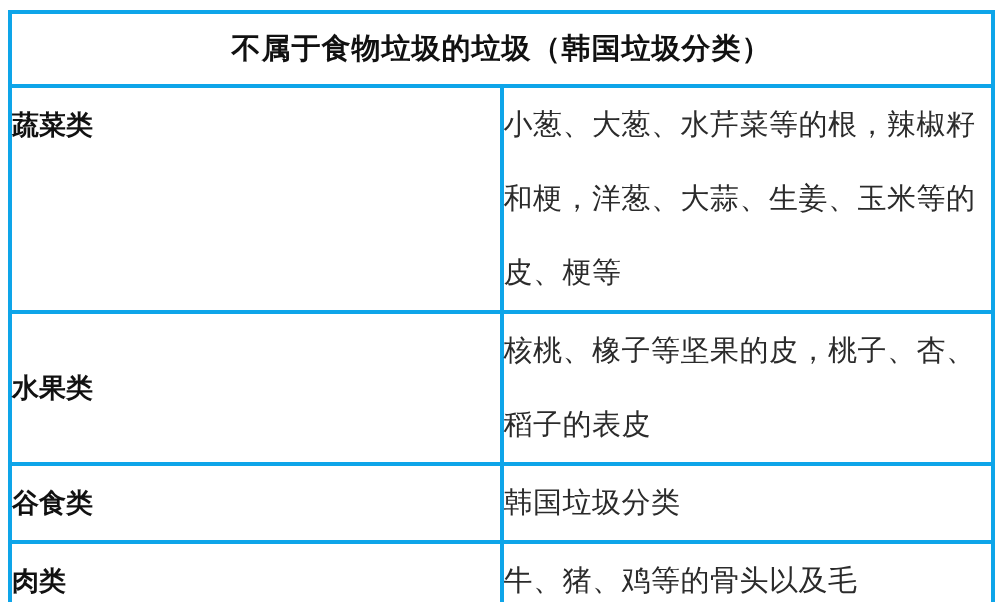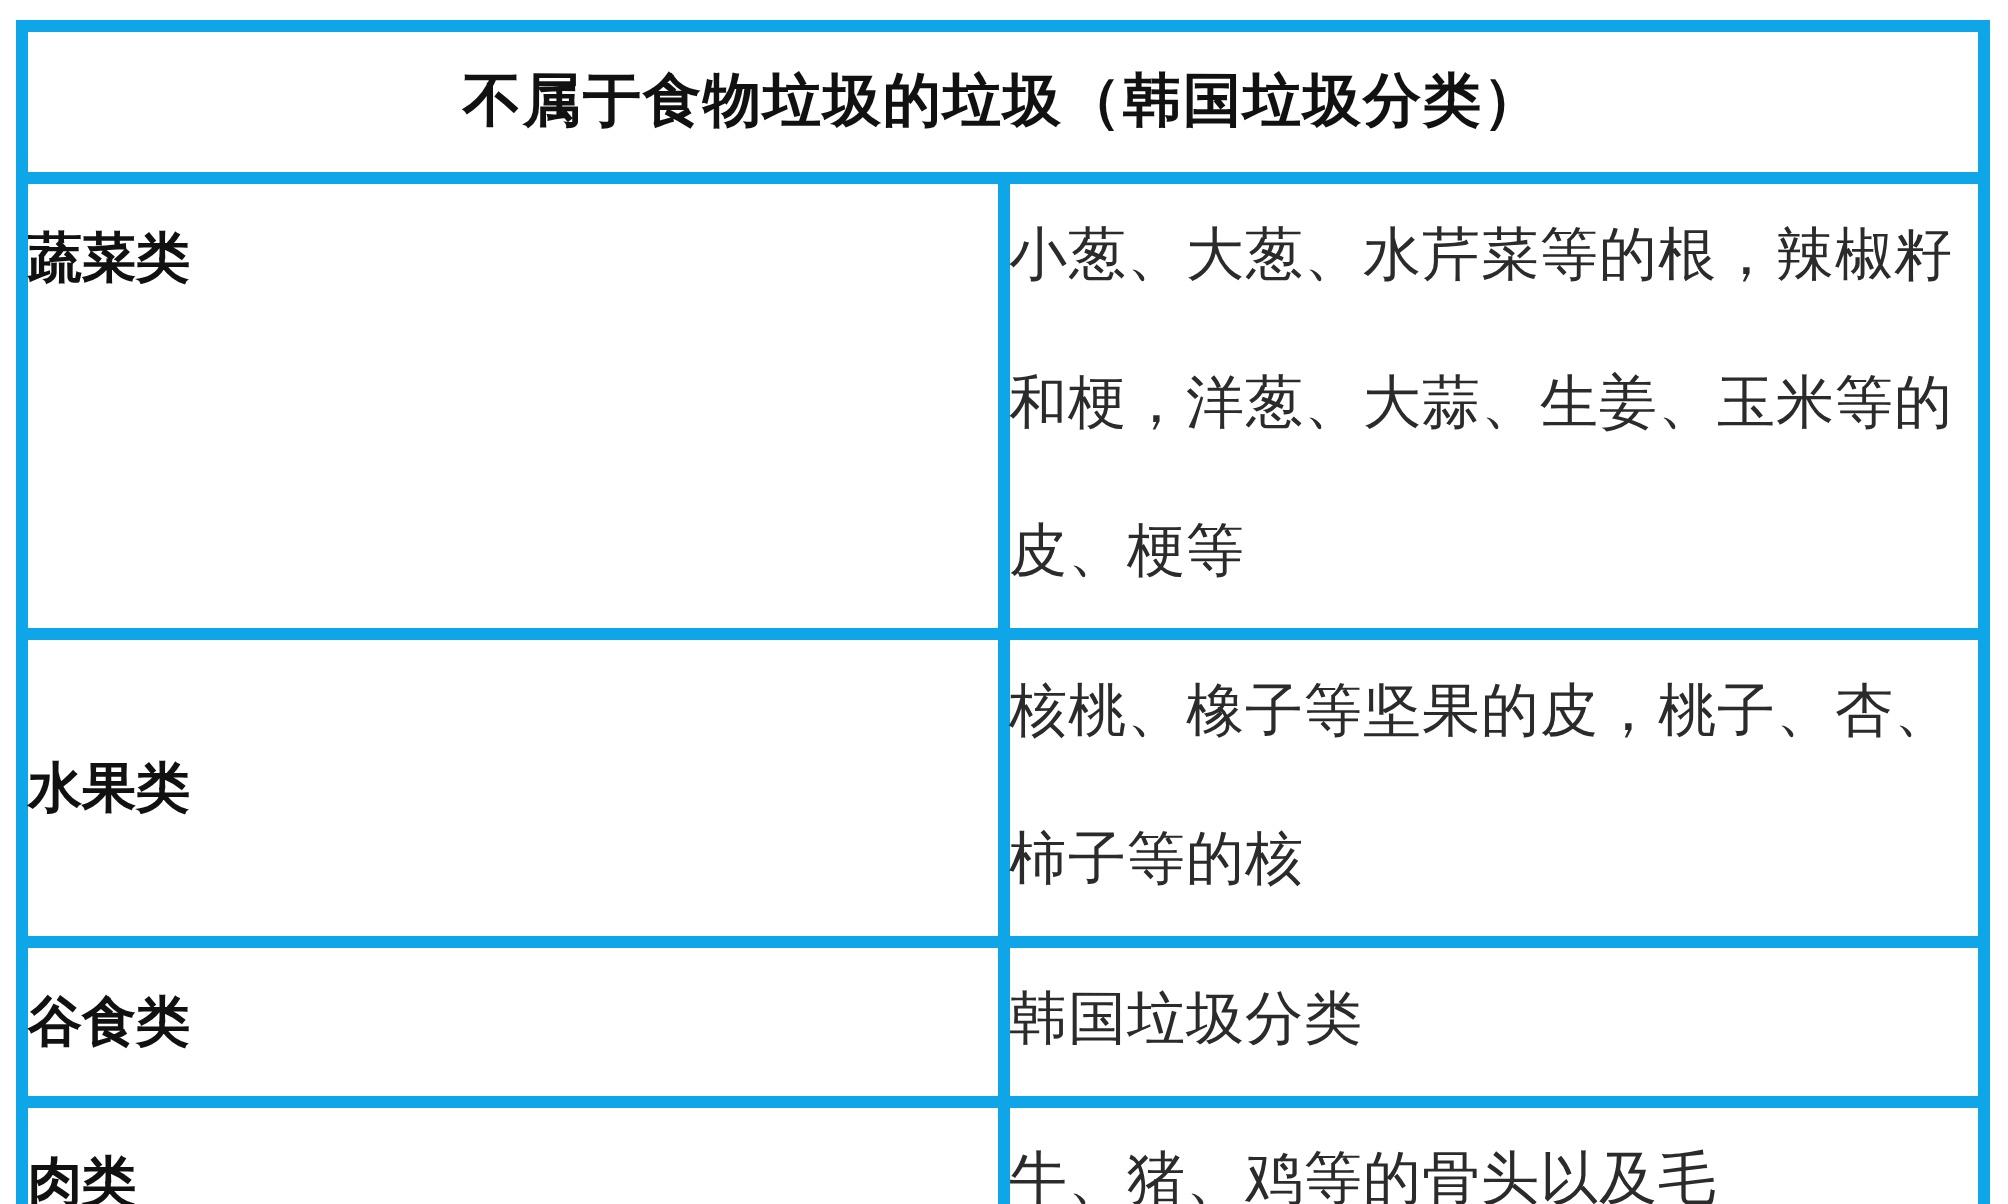--- a/index.html
+++ b/index.html
@@ -20,21 +20,21 @@
   table.waste-table {
     position: absolute;
     left: 8px;
     top: 10px;
     width: 987px;
     border-collapse: collapse;
     table-layout: fixed;
     background: #ffffff;
   }
   table.waste-table td, table.waste-table th {
-    border: 6px solid #0ea5e9;
+    border: 4px solid #0ea5e9;
     padding: 0;
     background: #ffffff;
   }
   th.title-cell {
     height: 70px;
     text-align: center;
     vertical-align: middle;
     font-size: 29px;
     font-weight: bold;
     color: #111111;
@@ -78,21 +78,21 @@
         <th class="title-cell" colspan="2">不属于食物垃圾的垃圾（韩国垃圾分类）</th>
       </tr>
 
       <tr class="row-veg">
         <td class="cat-cell">蔬菜类</td>
         <td class="items-cell">小葱、大葱、水芹菜等的根，辣椒籽和梗，洋葱、大蒜、生姜、玉米等的皮、梗等</td>
       </tr>
 
       <tr class="row-fruit">
         <td class="cat-cell">水果类</td>
-        <td class="items-cell">核桃、橡子等坚果的皮，桃子、杏、柿子等的核</td>
+        <td class="items-cell">核桃、橡子等坚果的皮，桃子、杏、稻子的表皮</td>
       </tr>
 
       <tr class="row-grain">
         <td class="cat-cell">谷食类</td>
         <td class="items-cell">韩国垃圾分类</td>
       </tr>
 
       <tr class="row-meat">
         <td class="cat-cell">肉类</td>
         <td class="items-cell">牛、猪、鸡等的骨头以及毛</td>

